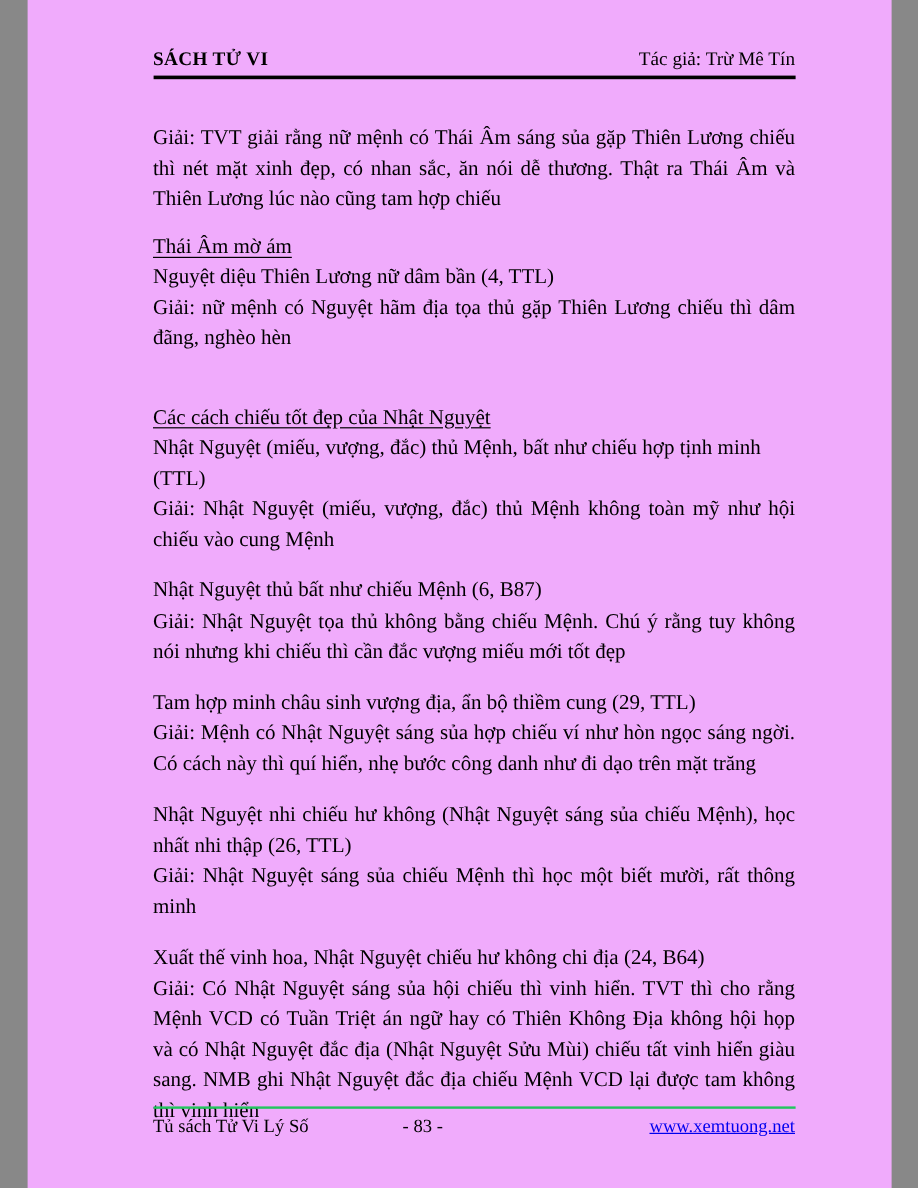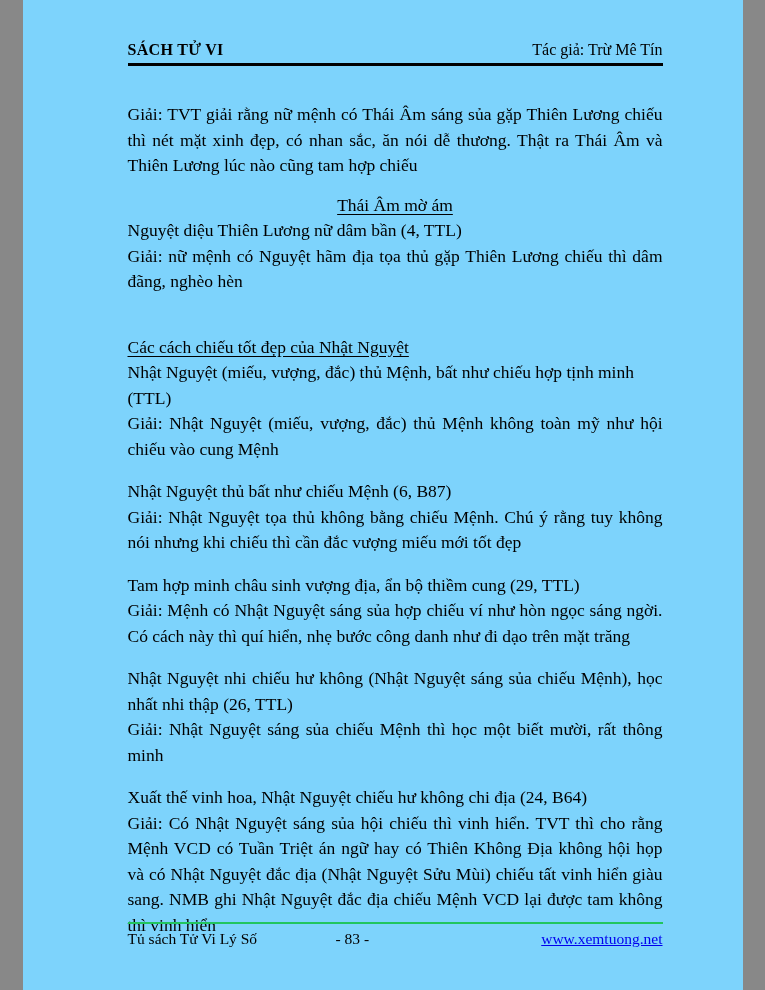--- a/index.html
+++ b/index.html
@@ -1,21 +1,21 @@
 <!DOCTYPE html>
 <html><head>
 <meta charset="utf-8">
 <style>
   html, body { margin: 0; padding: 0; background: #888; }
   .page {
     position: relative;
     width: 720px;
     height: 990px;
     margin: 0 auto;
-    background: #7dd3fc;
+    background: #f0abfc;
     box-sizing: border-box;
     padding: 0 80px 0 105px;
     font-family: "Liberation Serif", "DejaVu Serif", serif;
     color: #000000;
     overflow: hidden;
   }
   .header {
     padding-top: 40px;
     padding-bottom: 3px;
     border-bottom: 3px solid #000000;
@@ -29,21 +29,21 @@
   .header-right { font-weight: normal; }
   .content {
     padding-top: 36px;
     font-size: 17.5px;
     line-height: 25.5px;
   }
   .content p { margin: 0; }
   .para  { text-align: justify; }
   .verse { text-align: left; }
   .h-underline { text-decoration: underline; text-underline-offset: 3px; }
-  .mt-sm { margin-top: 14px !important; text-align: center; }
+  .mt-sm { margin-top: 14px !important; }
   .mt-md { margin-top: 17px !important; }
   .mt-lg { margin-top: 40px !important; }
   .footer {
     position: absolute;
     left: 105px;
     right: 80px;
     top: 922px;
     border-top: 2px solid #22c55e;
     padding-top: 5px;
     font-size: 15.5px;

